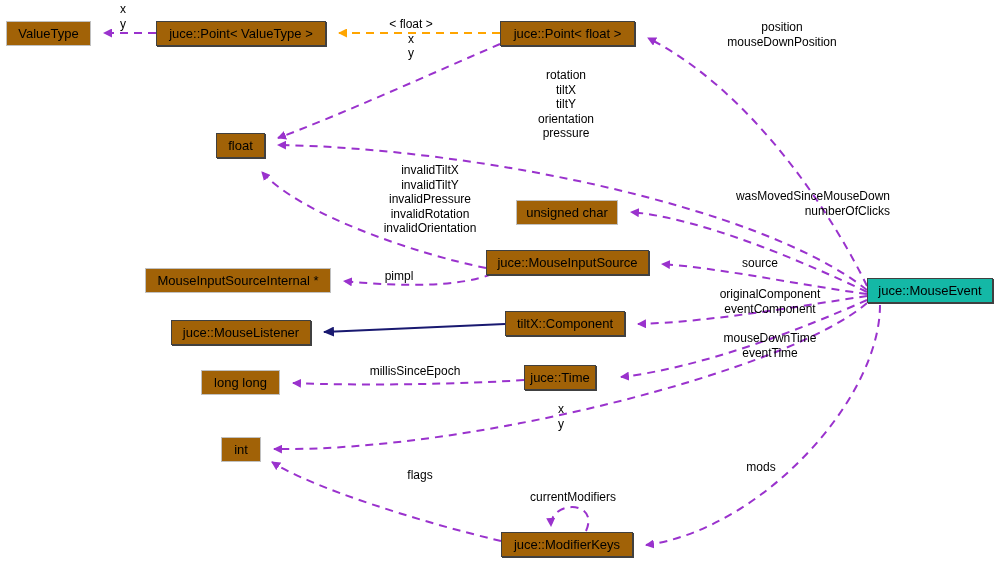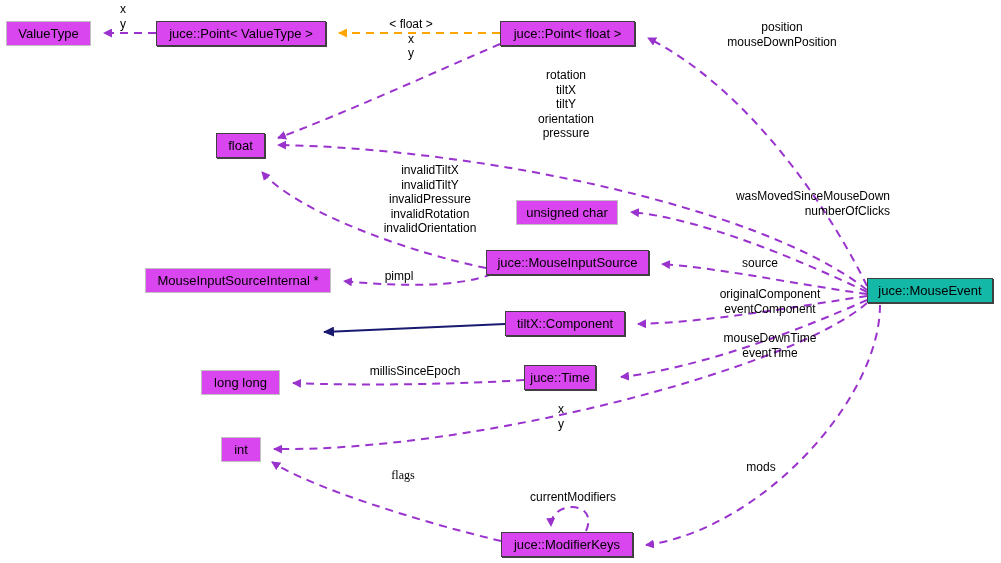--- a/index.html
+++ b/index.html
@@ -25,21 +25,21 @@
   }
   .node {
     position: absolute;
     box-sizing: border-box;
     display: flex;
     align-items: center;
     justify-content: center;
     font-size: 13px;
     color: #000000;
     white-space: nowrap;
-    background: #d946ef;
+    background: #a16207;
     line-height: 1;
   }
   .node.type-plain {
     border: 1px solid #c0c0c0;
   }
   .node.type-class {
     border: 1px solid #404040;
     box-shadow: 1px 1px 0 0 #404040;
   }
   .node.type-current {
@@ -112,20 +112,23 @@
     </div>
   <div class="node type-plain" style="left:516px;top:200px;width:102px;height:25px;">
       <span>unsigned char</span>
     </div>
   <div class="node type-class" style="left:486px;top:250px;width:163px;height:25px;">
       <span>juce::MouseInputSource</span>
     </div>
   <div class="node type-plain" style="left:145px;top:268px;width:186px;height:25px;">
       <span>MouseInputSourceInternal *</span>
     </div>
+  <div class="node type-class" style="left:171px;top:320px;width:140px;height:25px;">
+      <span>juce::MouseListener</span>
+    </div>
   <div class="node type-class" style="left:505px;top:311px;width:120px;height:25px;">
       <span>tiltX::Component</span>
     </div>
   <div class="node type-plain" style="left:201px;top:370px;width:79px;height:25px;">
       <span>long long</span>
     </div>
   <div class="node type-class" style="left:524px;top:365px;width:72px;height:25px;">
       <span>juce::Time</span>
     </div>
   <div class="node type-plain" style="left:221px;top:437px;width:40px;height:25px;">
@@ -159,17 +162,17 @@
 numberOfClicks</div>
   <div class="edge-label" style="left:712px;top:256px;width:96px;">source</div>
   <div class="edge-label" style="left:368px;top:269px;width:62px;">pimpl</div>
   <div class="edge-label" style="left:690px;top:287px;width:160px;">originalComponent
 eventComponent</div>
   <div class="edge-label" style="left:700px;top:331px;width:140px;">mouseDownTime
 eventTime</div>
   <div class="edge-label" style="left:350px;top:364px;width:130px;">millisSinceEpoch</div>
   <div class="edge-label" style="left:546px;top:402px;width:30px;">x
 y</div>
-  <div class="edge-label" style="left:375px;top:468px;width:56px;font-family:Liberation Serif, serif;">flags</div>
+  <div class="edge-label" style="left:392px;top:468px;width:56px;">flags</div>
   <div class="edge-label" style="left:730px;top:460px;width:62px;">mods</div>
   <div class="edge-label" style="left:508px;top:490px;width:130px;">currentModifiers</div>
 
 </div>
 
 </body></html>

